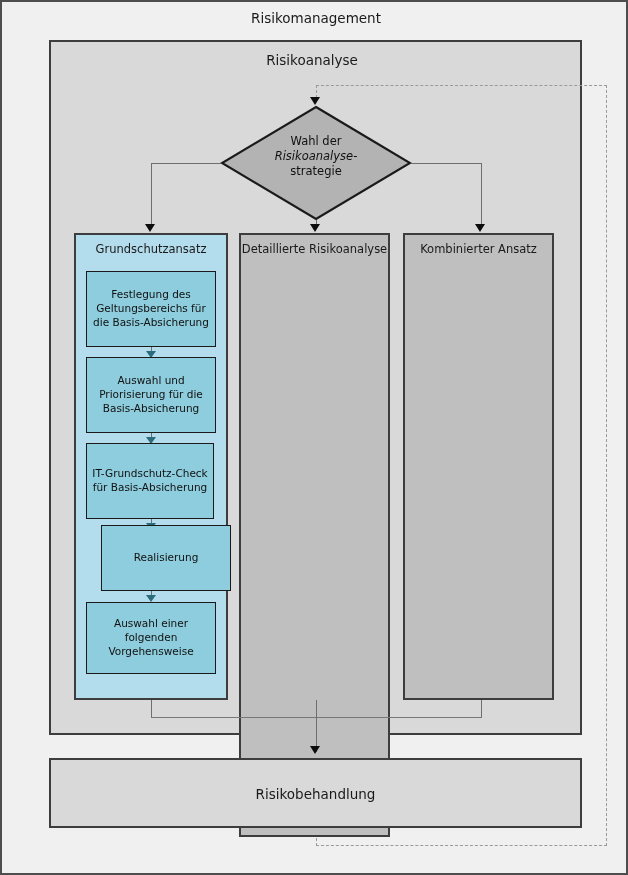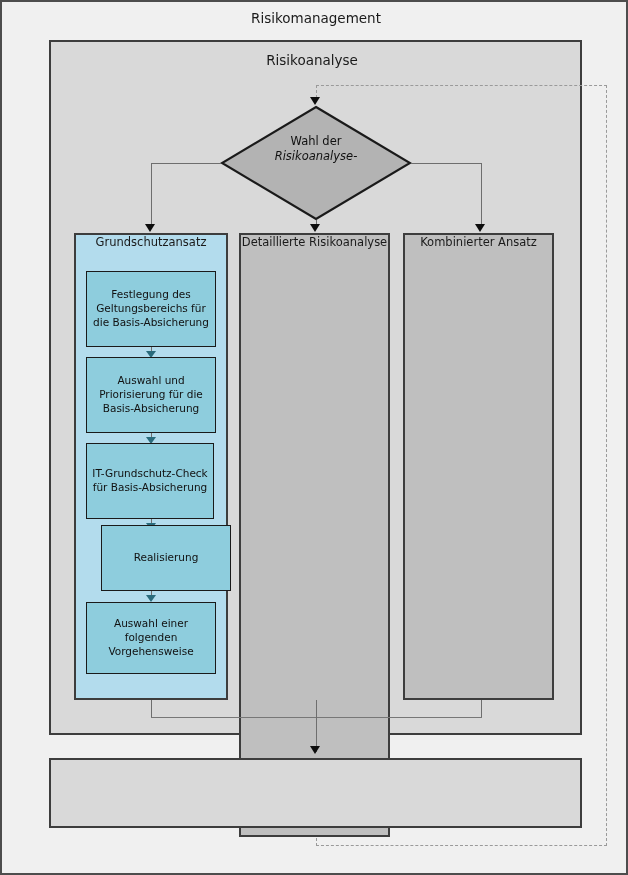--- a/index.html
+++ b/index.html
@@ -39,20 +39,21 @@
   .col-box {
     border: 2px solid #3d3d3d;
     text-align: center;
   }
   .col-box.grey { background: #bfbfbf; }
   .col-box.blue { background: #b3dced; }
   .col-title {
     color: #1a1a1a;
     font-size: 11.5px;
     line-height: 1.3;
+    padding-top: 7px;
   }
 
   
   .step-box {
     background: #8ecddd;
     border: 1.6px solid #1a1a1a;
     display: flex;
     align-items: center;
     justify-content: center;
     text-align: center;
@@ -125,20 +126,21 @@
 
   <div class="abs dash-v" style="left:314px; top:83px; height:13px;"></div>
   <div class="abs arrow-down" style="left:308px; top:95px;"></div>
 
   <div class="abs diamond-wrap" style="left:218px; top:103px; width:192px; height:116px;">
     <svg width="192" height="116" viewBox="0 0 192 116">
       <polygon points="96,2 190,58 96,114 2,58" fill="#b3b3b3" stroke="#1a1a1a" stroke-width="2.2"></polygon>
     </svg>
     <div class="diamond-label" style="top:29px;">Wahl der</div>
     <div class="diamond-label" style="top:44px;font-style:italic;">Risikoanalyse-</div>
+    <div class="diamond-label" style="top:59px;">strategie</div>
   </div>
 
   <div class="abs line-h" style="left:149px; top:161px; width:70px;"></div>
   <div class="abs line-v" style="left:149px; top:161px; height:63px;"></div>
   <div class="abs arrow-down" style="left:143px; top:222px;"></div>
 
   <div class="abs line-v" style="left:314px; top:218px; height:6px;"></div>
   <div class="abs arrow-down" style="left:308px; top:222px;"></div>
 
   <div class="abs line-h" style="left:409px; top:161px; width:71px;"></div>
@@ -187,14 +189,15 @@
 
   <div class="abs line-v" style="left:149px; top:698px; height:17px;"></div>
   <div class="abs line-v" style="left:479px; top:698px; height:17px;"></div>
 
   <div class="abs line-h thin" style="left:149px; top:715px; width:331px;"></div>
 
   <div class="abs line-v" style="left:314px; top:698px; height:52px;"></div>
   <div class="abs arrow-down" style="left:308px; top:744px;"></div>
 
   <div class="abs container-box" style="left:47px; top:756px; width:533px; height:70px;"></div>
+  <div class="abs frame-title" style="left:47px; top:784px; width:533px;">Risikobehandlung</div>
 
 </div>
 
 </body></html>

